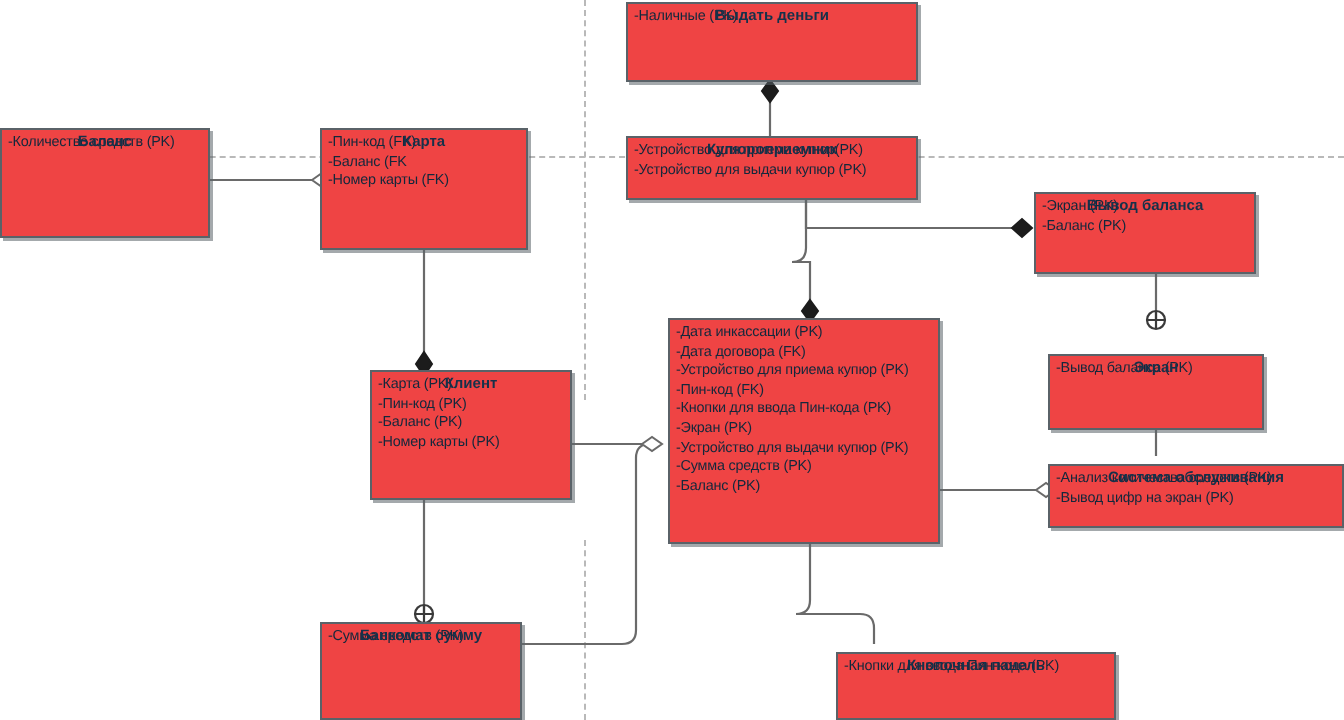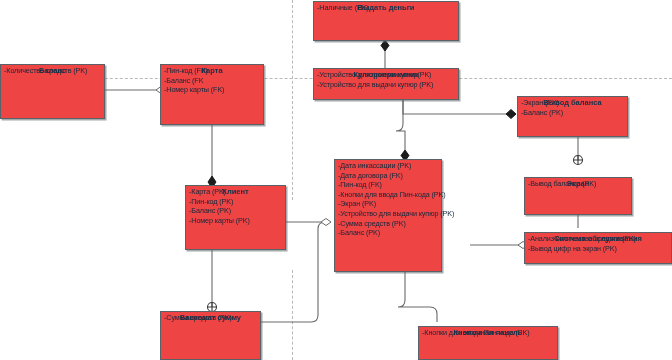--- a/index.html
+++ b/index.html
@@ -158,24 +158,25 @@
   </div>
 
   <div class="node" style="left:313px; top:68px; width:146px; height:32px;">
     <div class="attrs">
       <div class="attr">-Устройство для приема купюр(PK)</div>
       <div class="attr">-Устройство для выдачи купюр (PK)</div>
     </div>
     <div class="node-title">Купюроприемник</div>
   </div>
 
-  <div class="node" style="left:334px; top:159px; width:108px; height:113px;">
+  <div class="node" style="left:334px; top:159px; width:136px; height:113px;">
     <div class="attrs">
       <div class="attr">-Дата инкассации (PK)</div>
       <div class="attr">-Дата договора (FK)</div>
+      <div class="attr">-Устройство для приема купюр (PK)</div>
       <div class="attr">-Пин-код (FK)</div>
       <div class="attr">-Кнопки для ввода Пин-кода (PK)</div>
       <div class="attr">-Экран (PK)</div>
       <div class="attr">-Устройство для выдачи купюр (PK)</div>
       <div class="attr">-Сумма средств (PK)</div>
       <div class="attr">-Баланс (PK)</div>
     </div>
   </div>
 
   <div class="node" style="left:517px; top:96px; width:111px; height:41px;">

